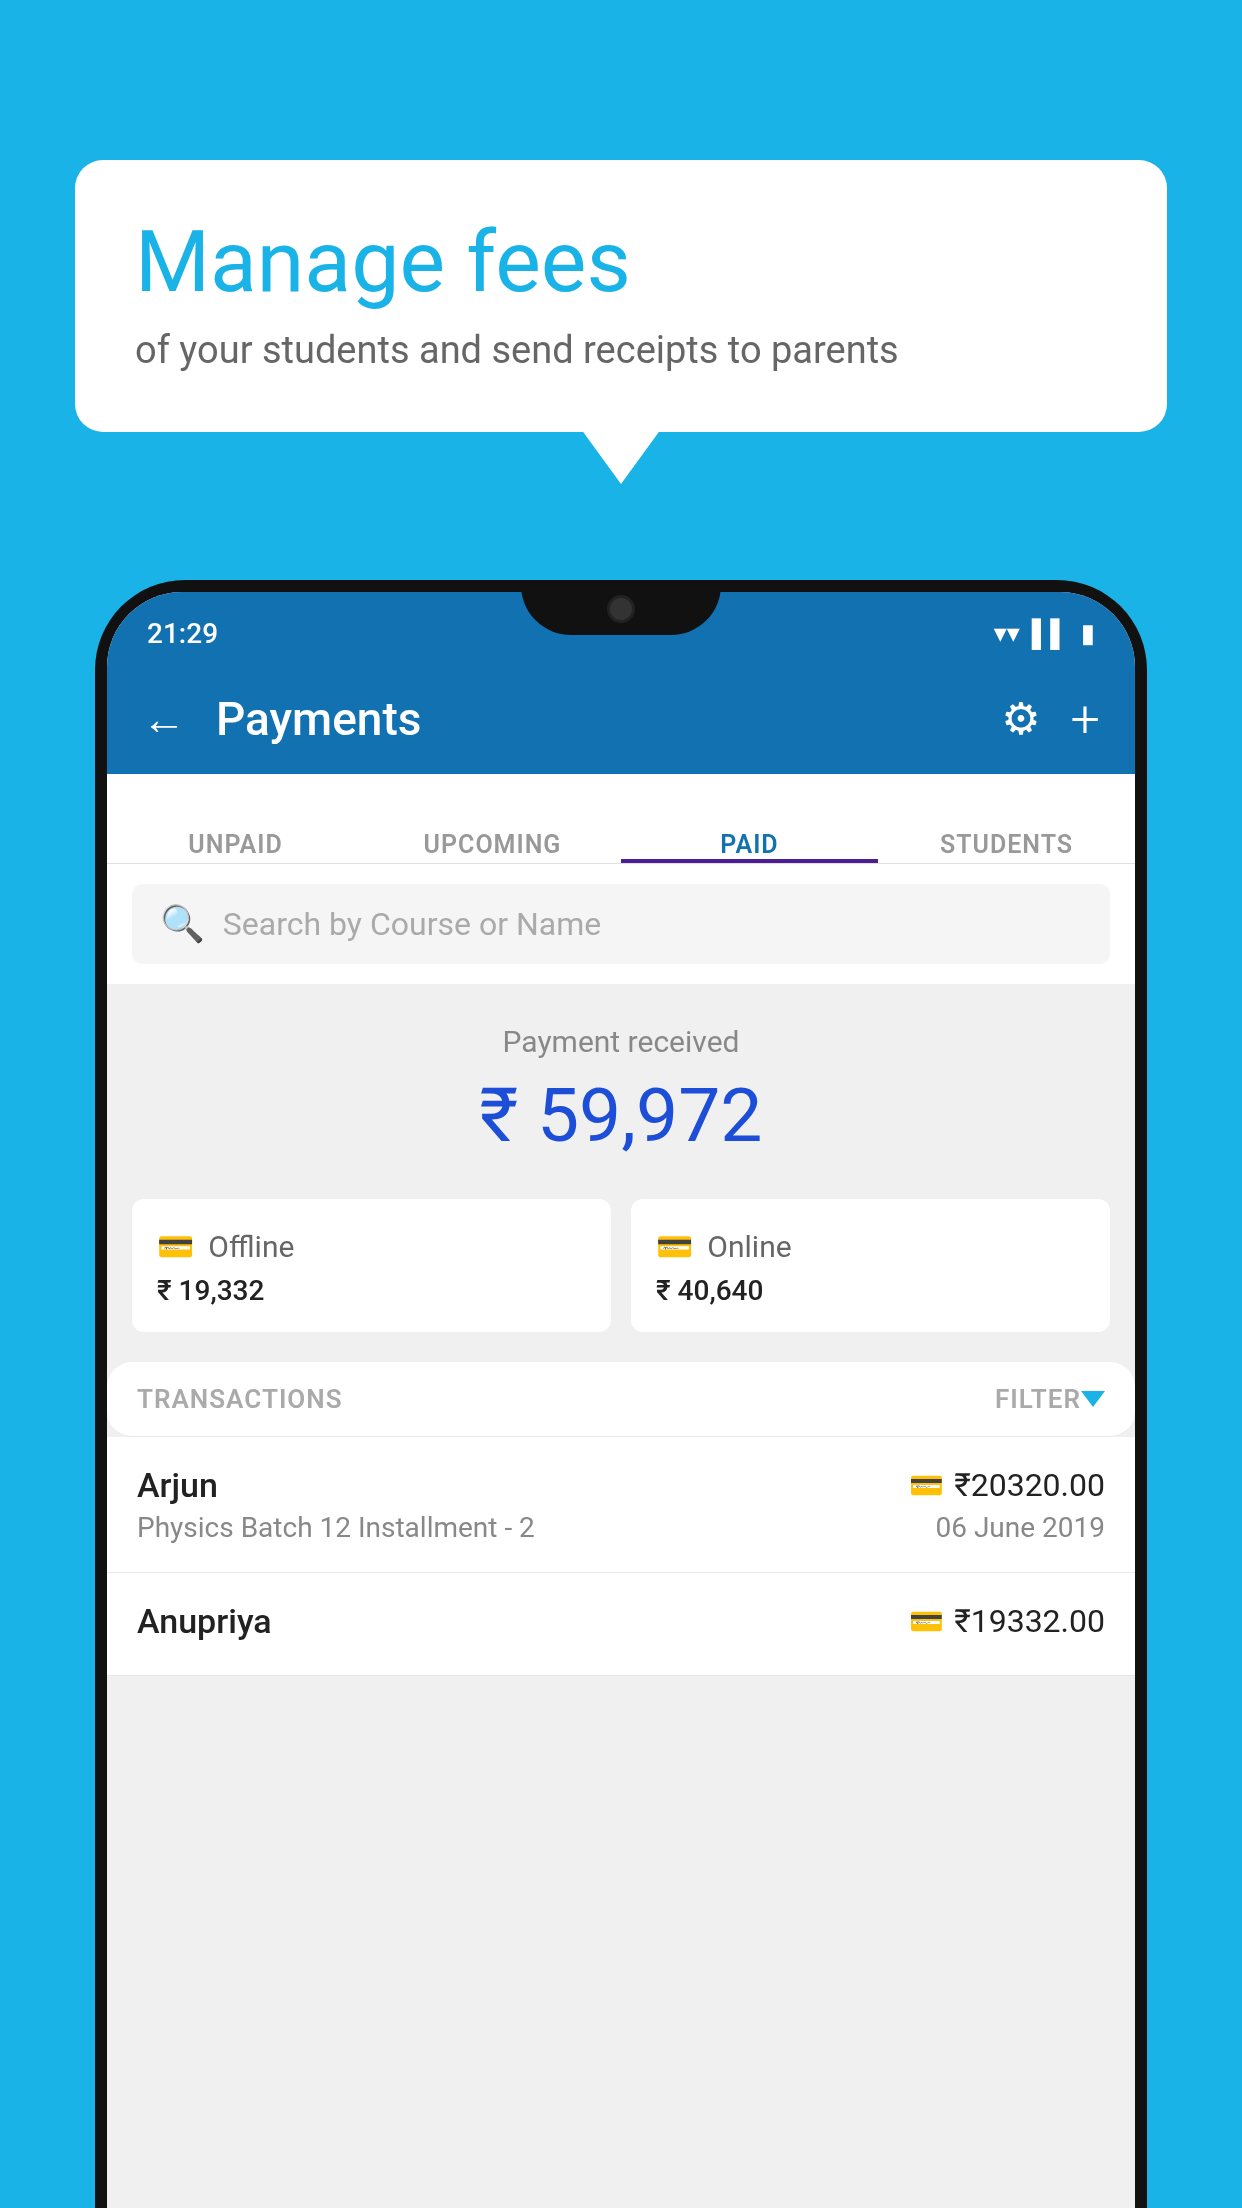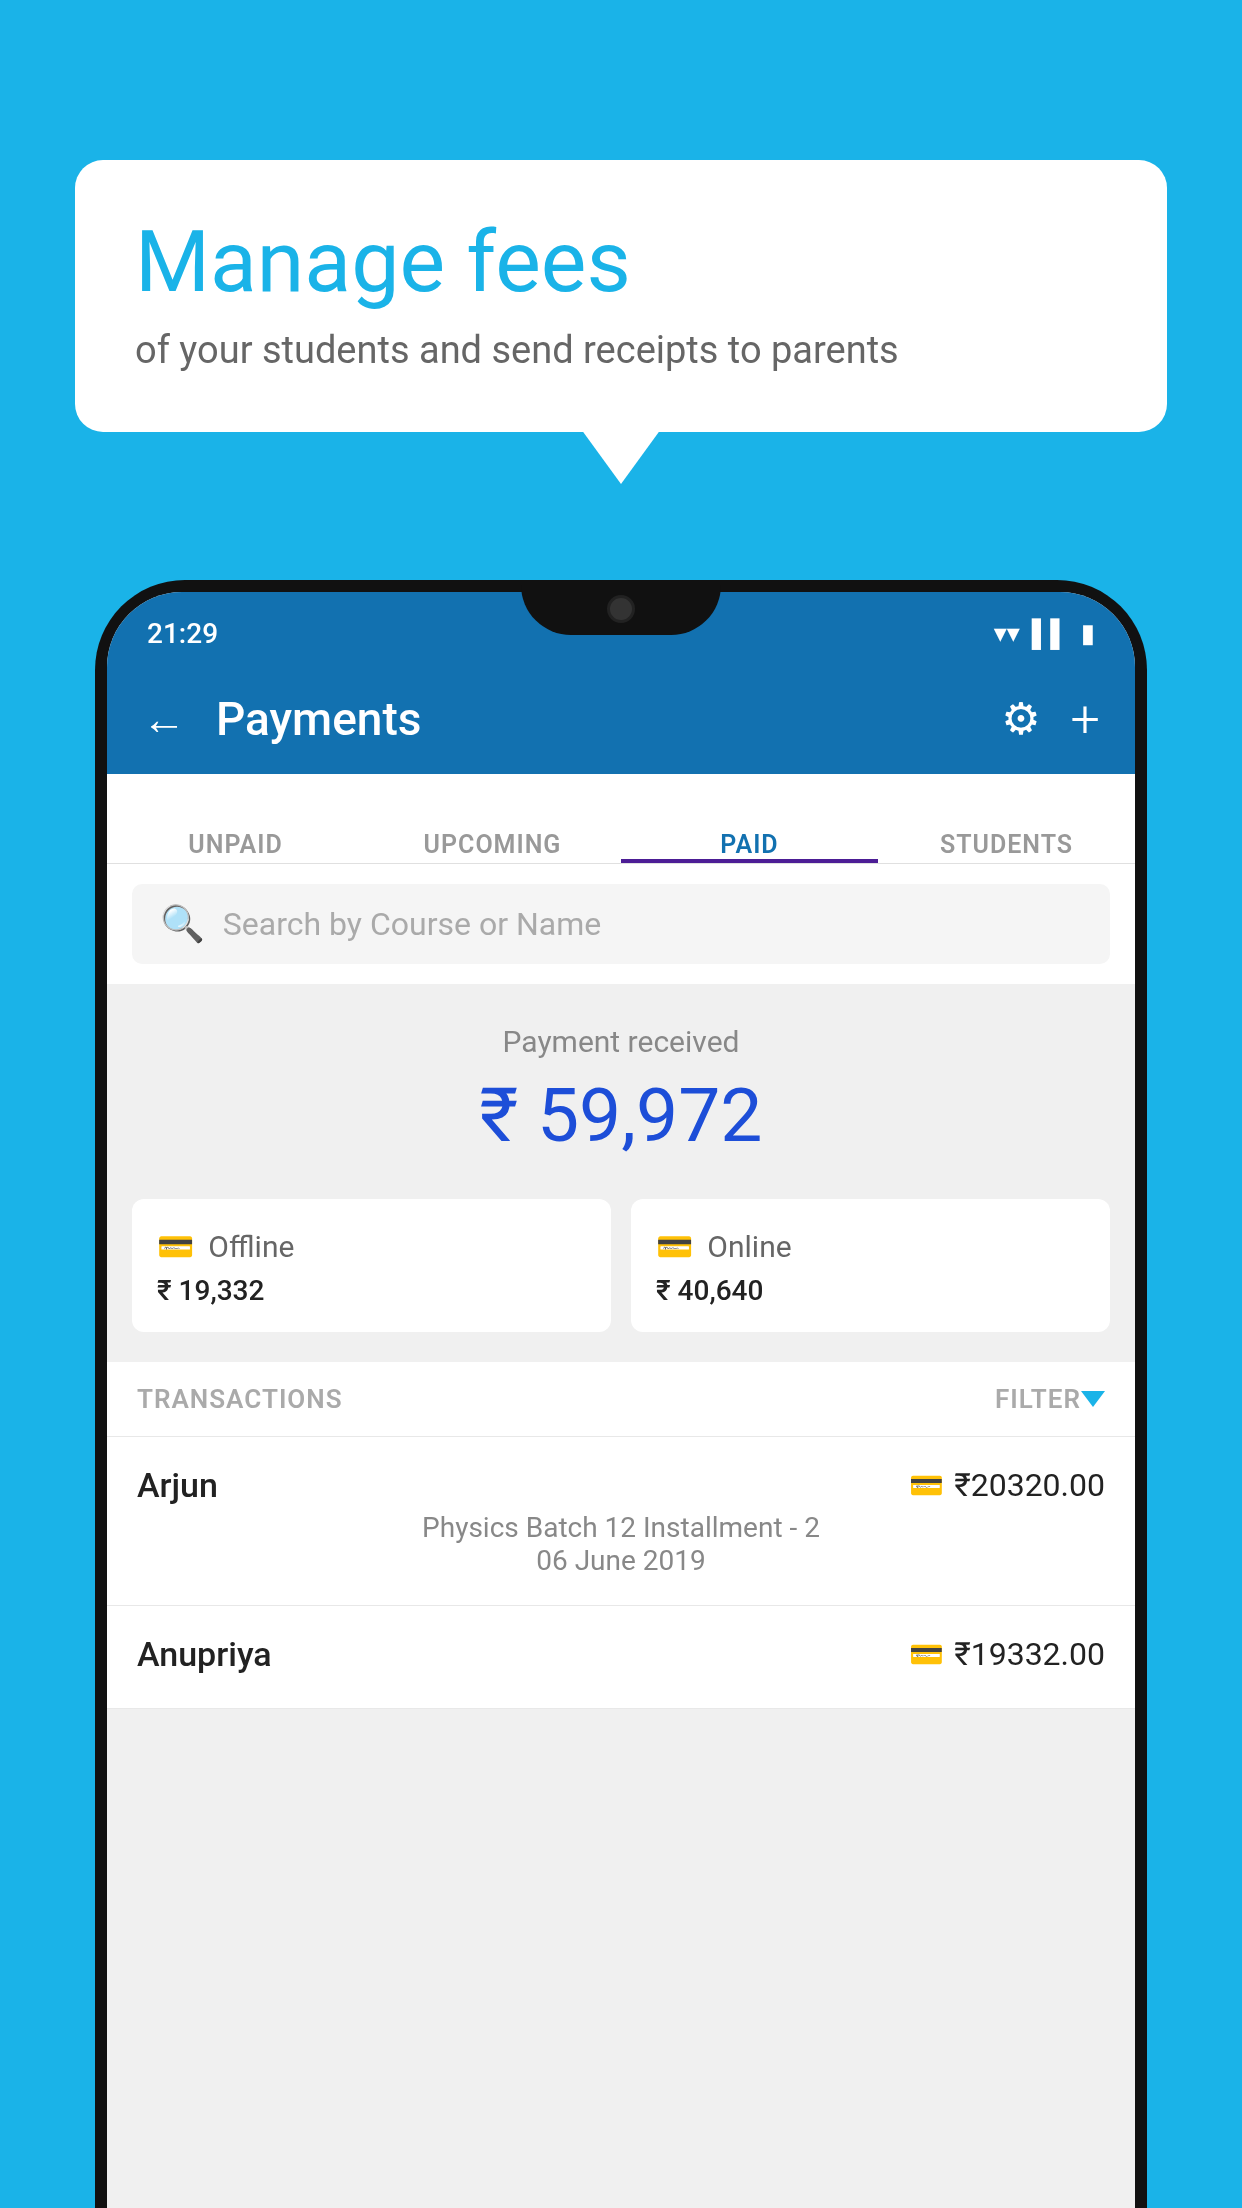--- a/index.html
+++ b/index.html
@@ -276,20 +276,21 @@
     }
 
     
     .transactions-header {
       background: white;
       display: flex;
       justify-content: space-between;
       align-items: center;
       padding: 22px 30px;
       border-bottom: 1px solid #e8e8e8;
+      border-radius: 25px;
     }
 
     .transactions-label {
       font-size: 26px;
       color: #aaa;
       font-weight: 600;
       letter-spacing: 1px;
     }
 
     .filter-btn {
@@ -343,21 +344,20 @@
 
     .transaction-amount {
       font-size: 32px;
       color: #222;
     }
 
     .transaction-bottom {
       display: flex;
       justify-content: space-between;
       align-items: center;
-      flex-direction: column;
     }
 
     .transaction-course {
       font-size: 28px;
       color: #888;
     }
 
     .transaction-date {
       font-size: 28px;
       color: #888;

